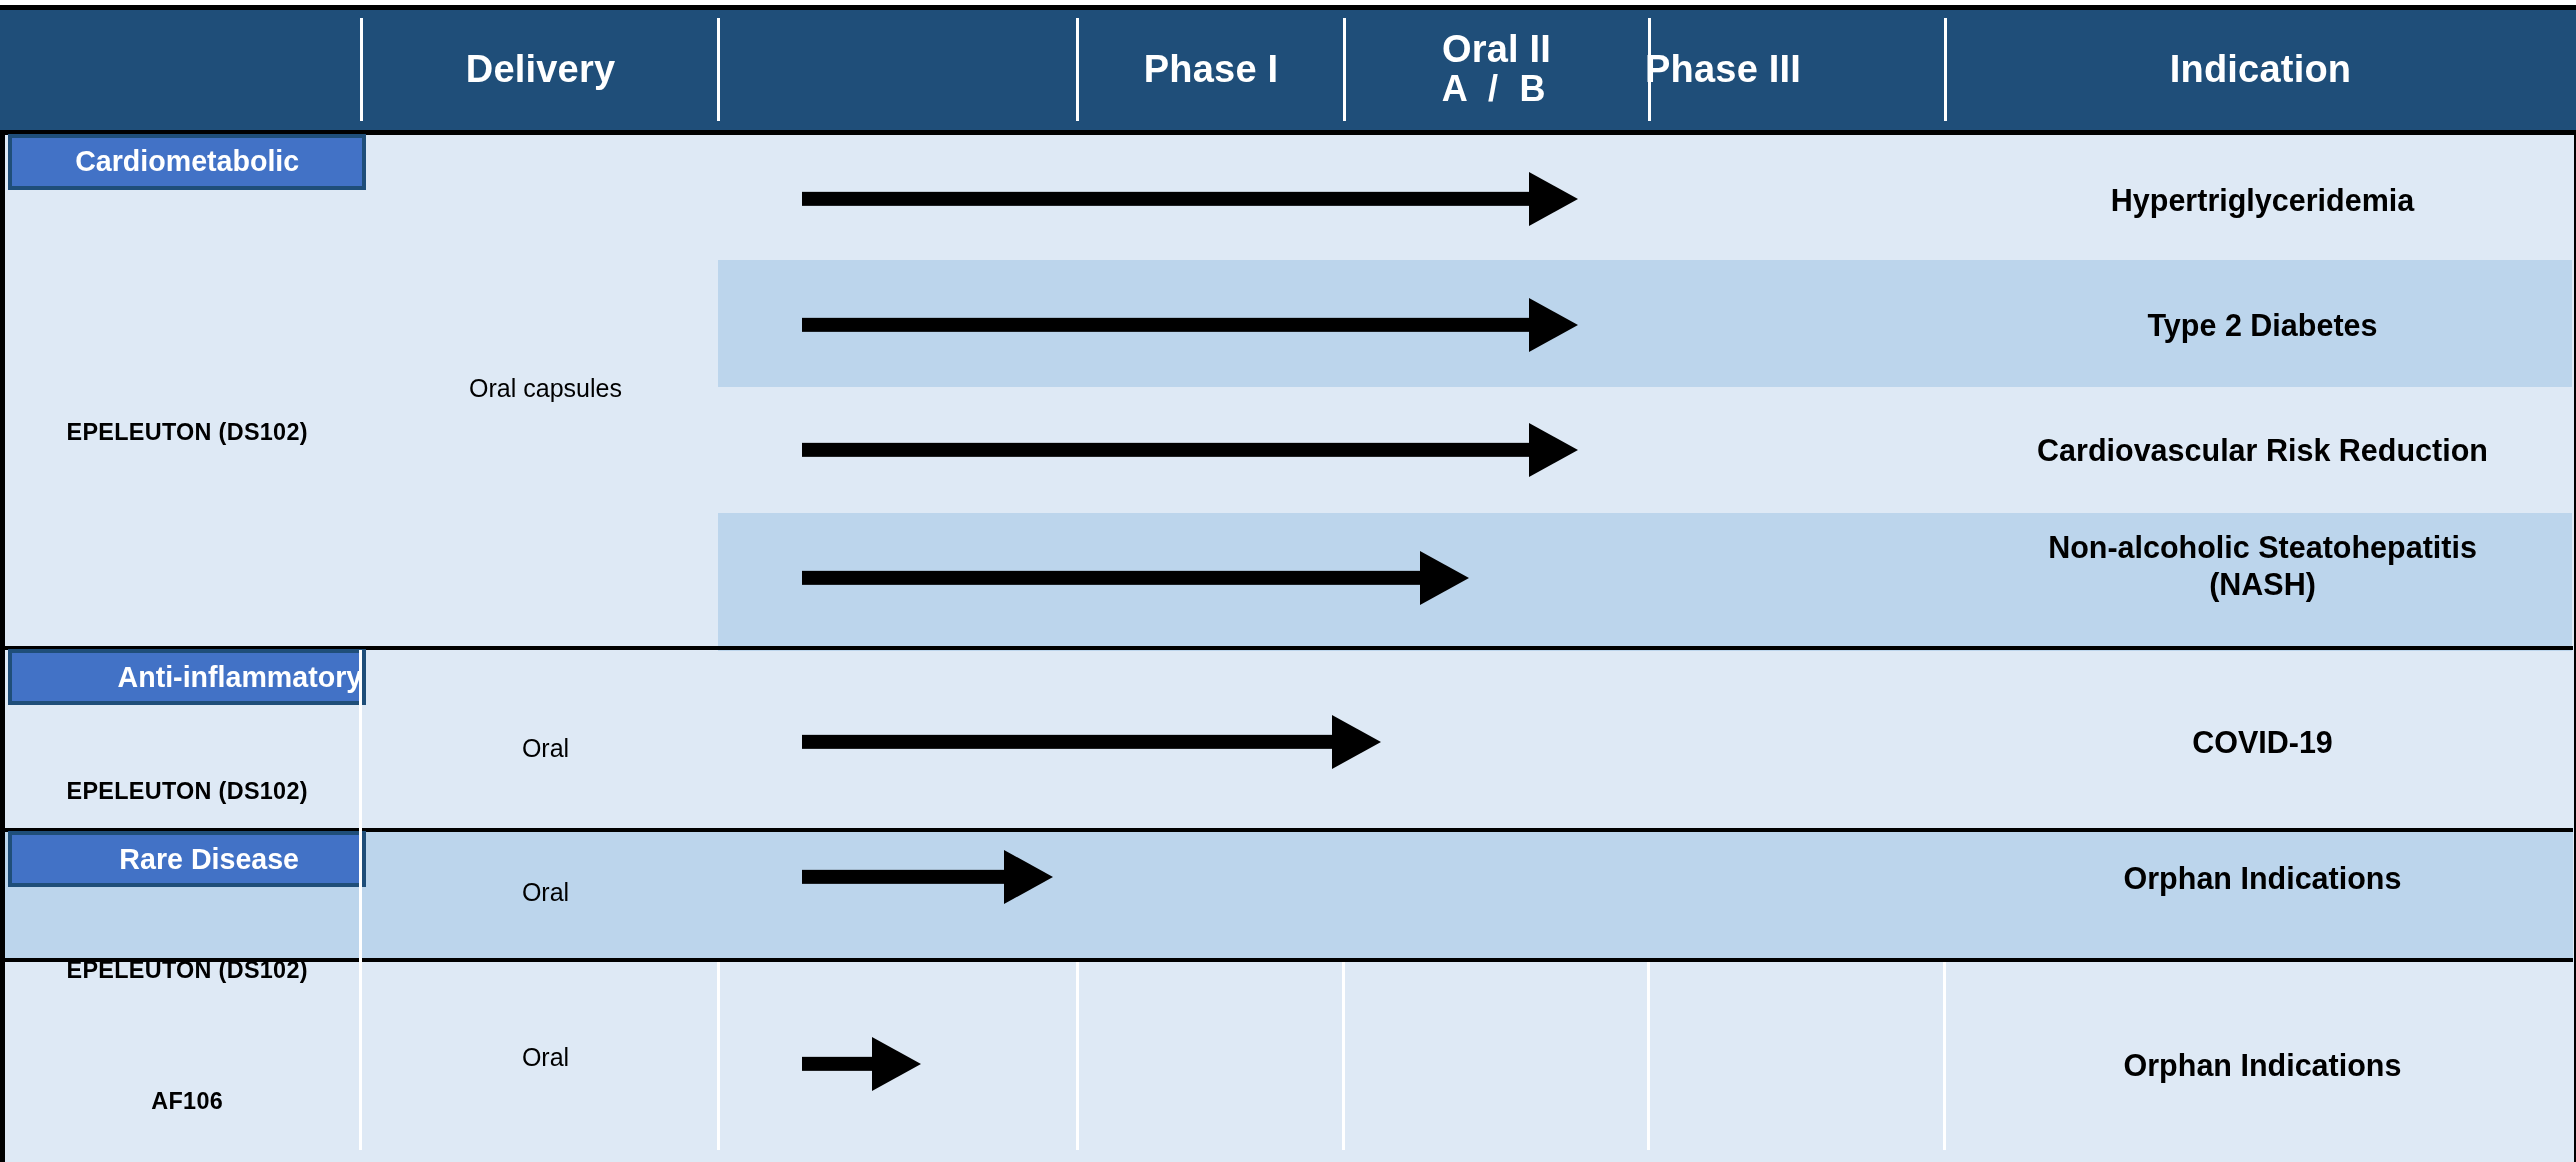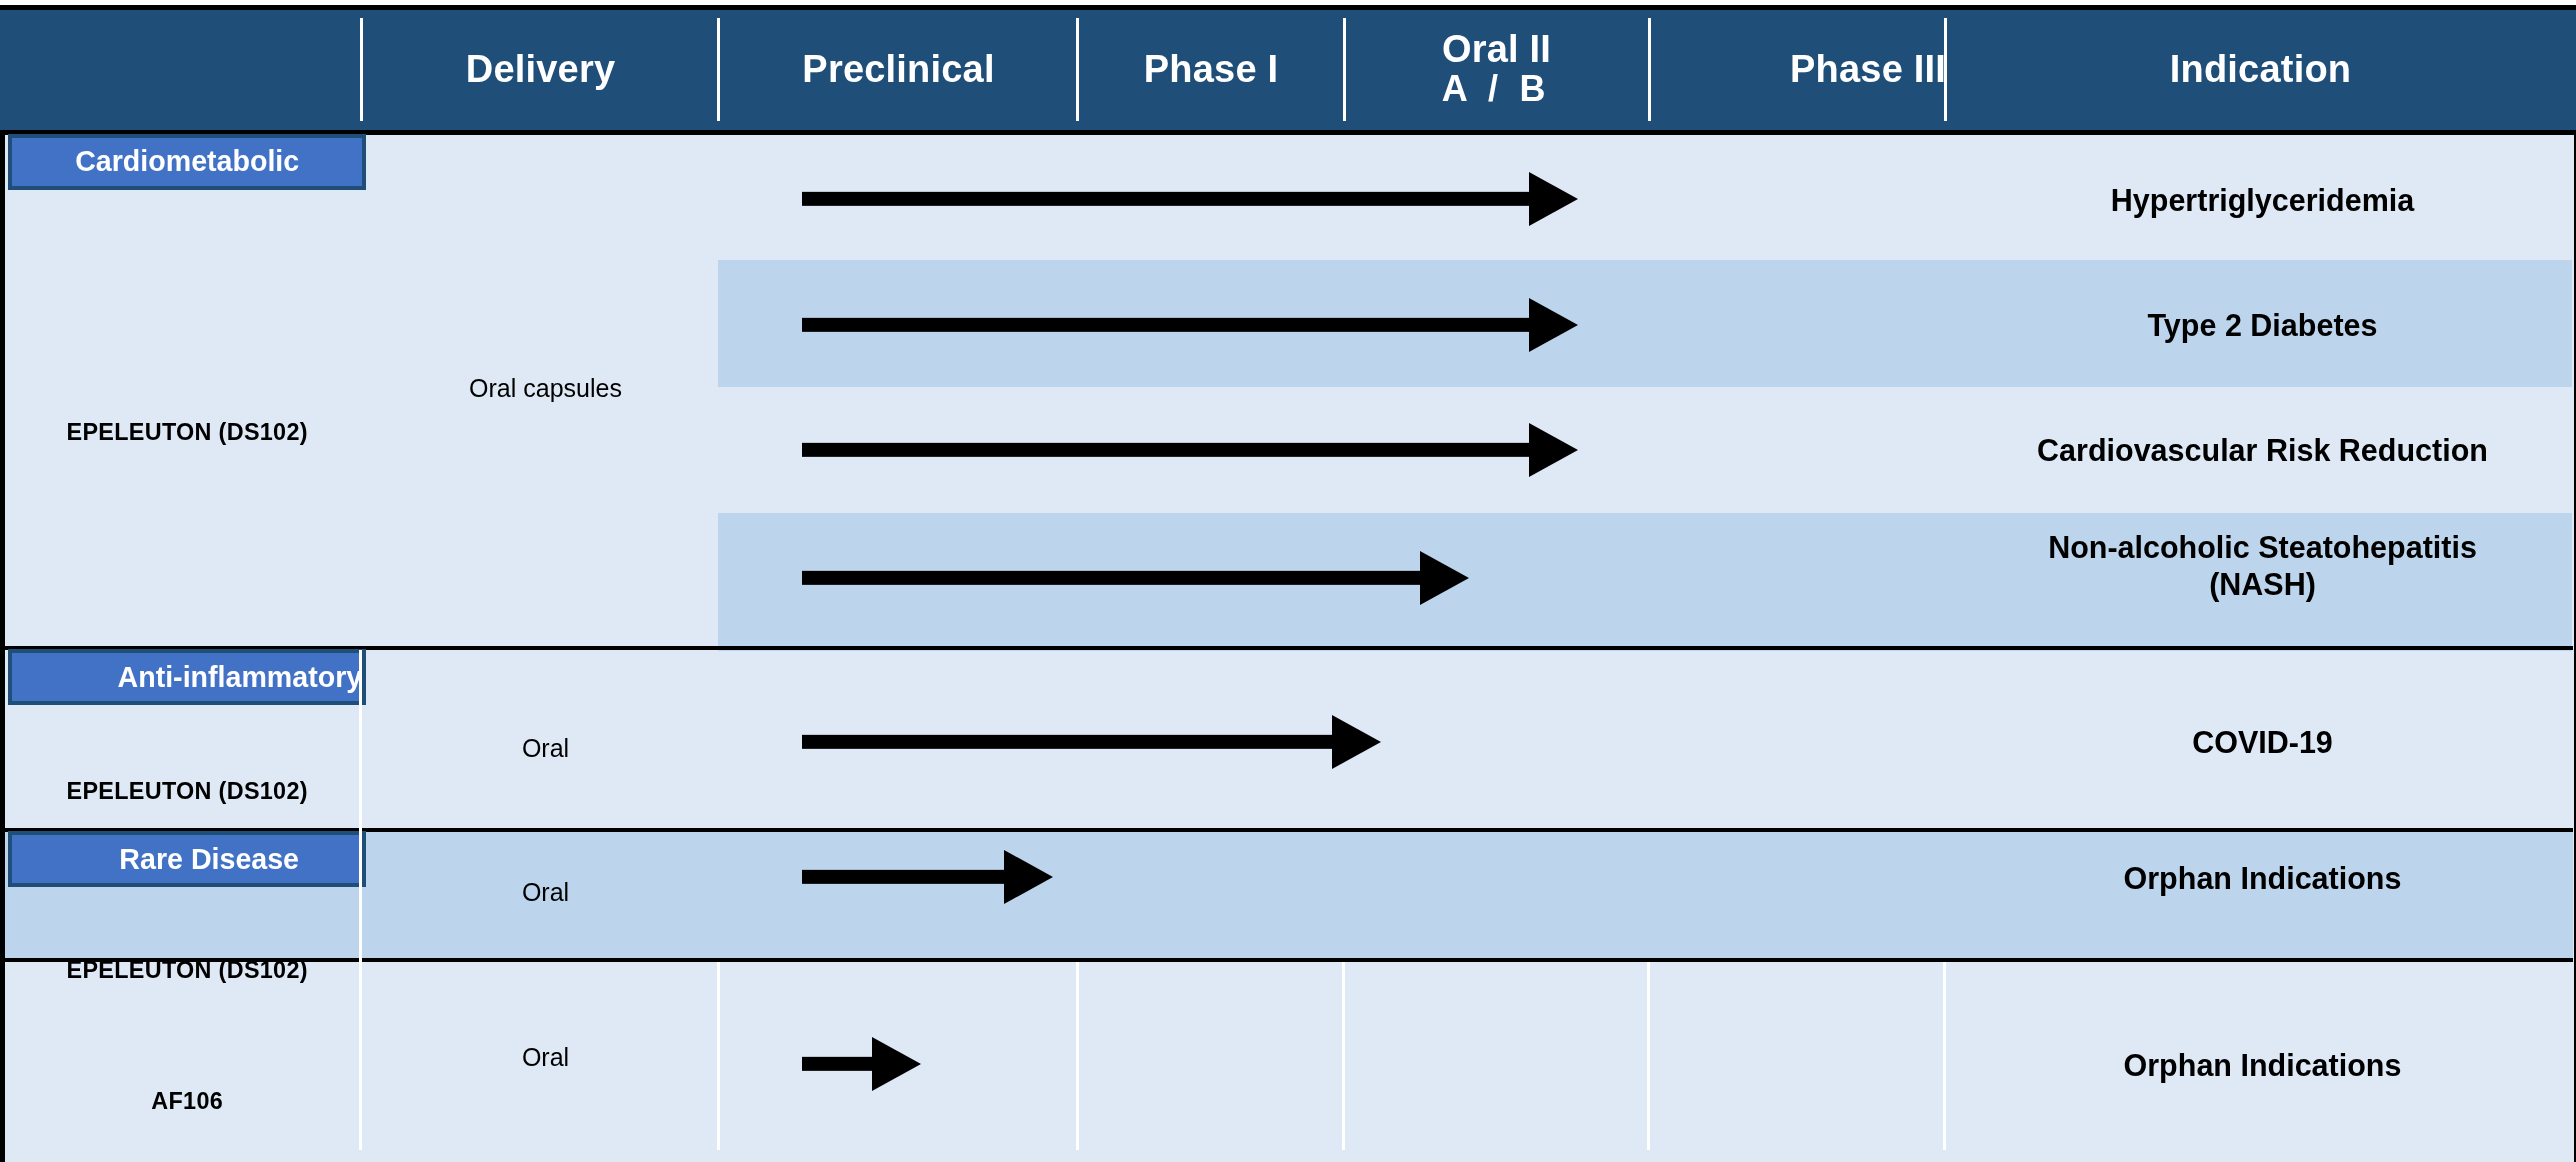--- a/index.html
+++ b/index.html
@@ -160,37 +160,34 @@
     <div class="header-cell" style="left:0; width:362px;">
       <span></span>
     </div>
     <div class="hdr-sep" style="left:360px;"></div>
 
     <div class="header-cell" style="left:362px; width:357px;">
       <span>Delivery</span>
     </div>
     <div class="hdr-sep" style="left:717px;"></div>
 
-    <div class="header-cell" style="left:719px; width:359px;">
-      <span>Preclinical</span>
-    </div>
     <div class="hdr-sep" style="left:1076px;"></div>
 
     <div class="header-cell" style="left:1078px; width:266px;">
       <span>Phase I</span>
     </div>
     <div class="hdr-sep" style="left:1343px;"></div>
 
     <div class="header-cell two-line" style="left:1344px; width:305px;">
       <span>Oral II</span>
       <span class="sub">A  /  B</span>
     </div>
     <div class="hdr-sep" style="left:1648px;"></div>
 
-    <div class="header-cell" style="left:1720px; width:296px;">
+    <div class="header-cell" style="left:1575px; width:296px;">
       <span>Phase III</span>
     </div>
     <div class="hdr-sep" style="left:1944px;"></div>
 
     <div class="header-cell" style="left:1945px; width:631px;">
       <span>Indication</span>
     </div>
   </div>
 
   <div class="body-area">

